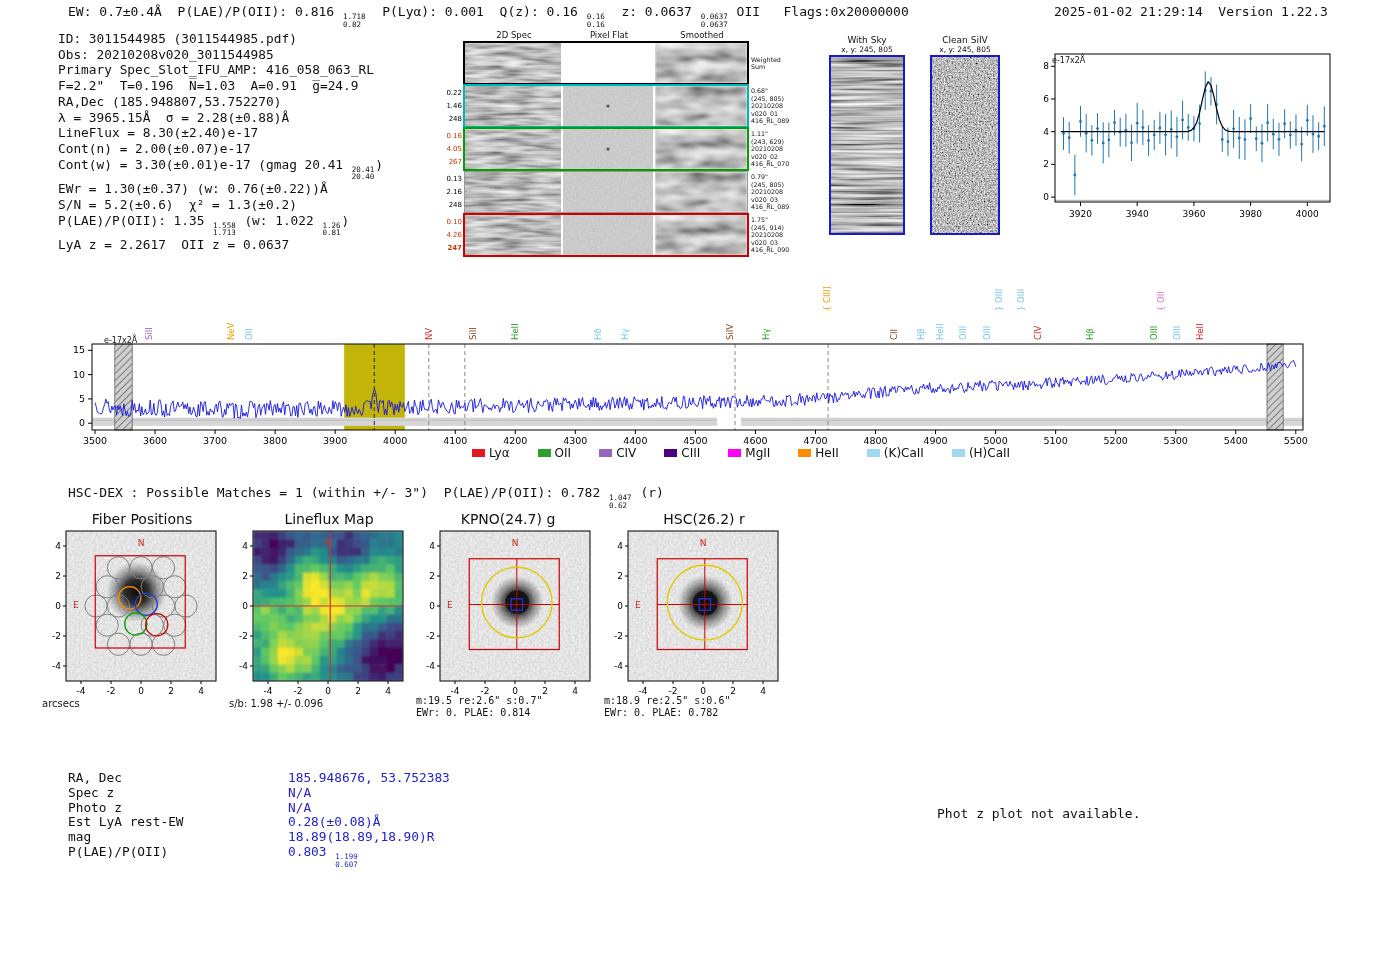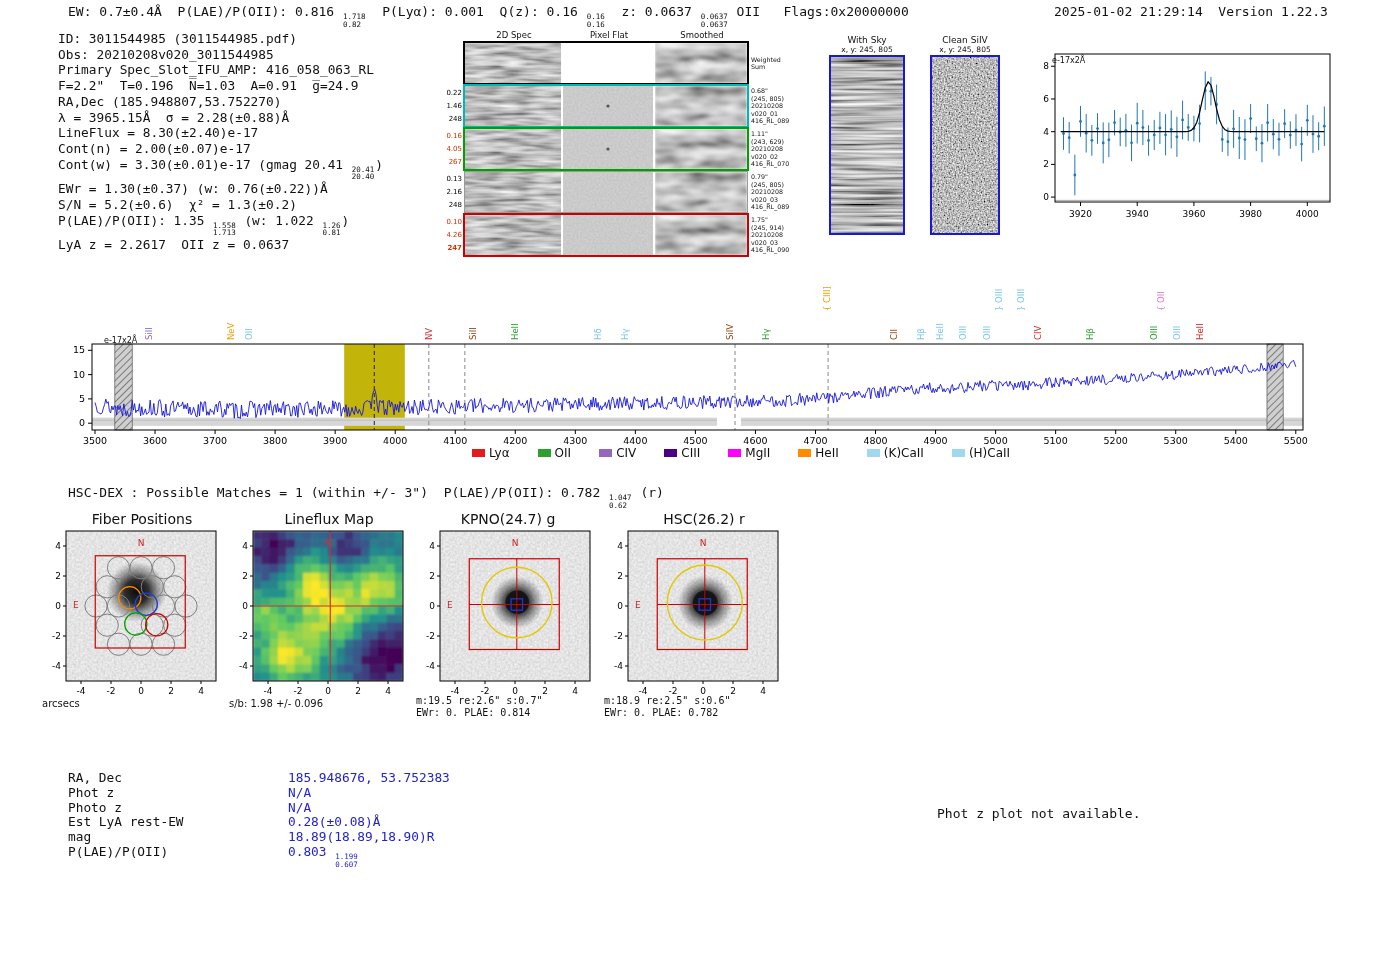--- a/index.html
+++ b/index.html
@@ -1045,21 +1045,21 @@
 <div class="abs pcap" style="left:416px;top:707px">EWr: 0. PLAE: 0.814</div>
 <div class="abs pcap" style="left:604px;top:695px">m:18.9 re:2.5" s:0.6"</div>
 <div class="abs pcap" style="left:604px;top:707px">EWr: 0. PLAE: 0.782</div>
 
 <div class="abs" id="matchTable" style="left:68px;top:771px">
     <div class="row">
       <span class="lbl">RA, Dec</span>
       <span class="val"><span>185.948676, 53.752383</span></span>
     </div>
     <div class="row">
-      <span class="lbl">Phot z</span>
+      <span class="lbl">Spec z</span>
       <span class="val"><span>N/A</span></span>
     </div>
     <div class="row">
       <span class="lbl">Photo z</span>
       <span class="val"><span>N/A</span></span>
     </div>
     <div class="row">
       <span class="lbl">Est LyA rest-EW</span>
       <span class="val"><span>0.28(±0.08)Å</span></span>
     </div>

